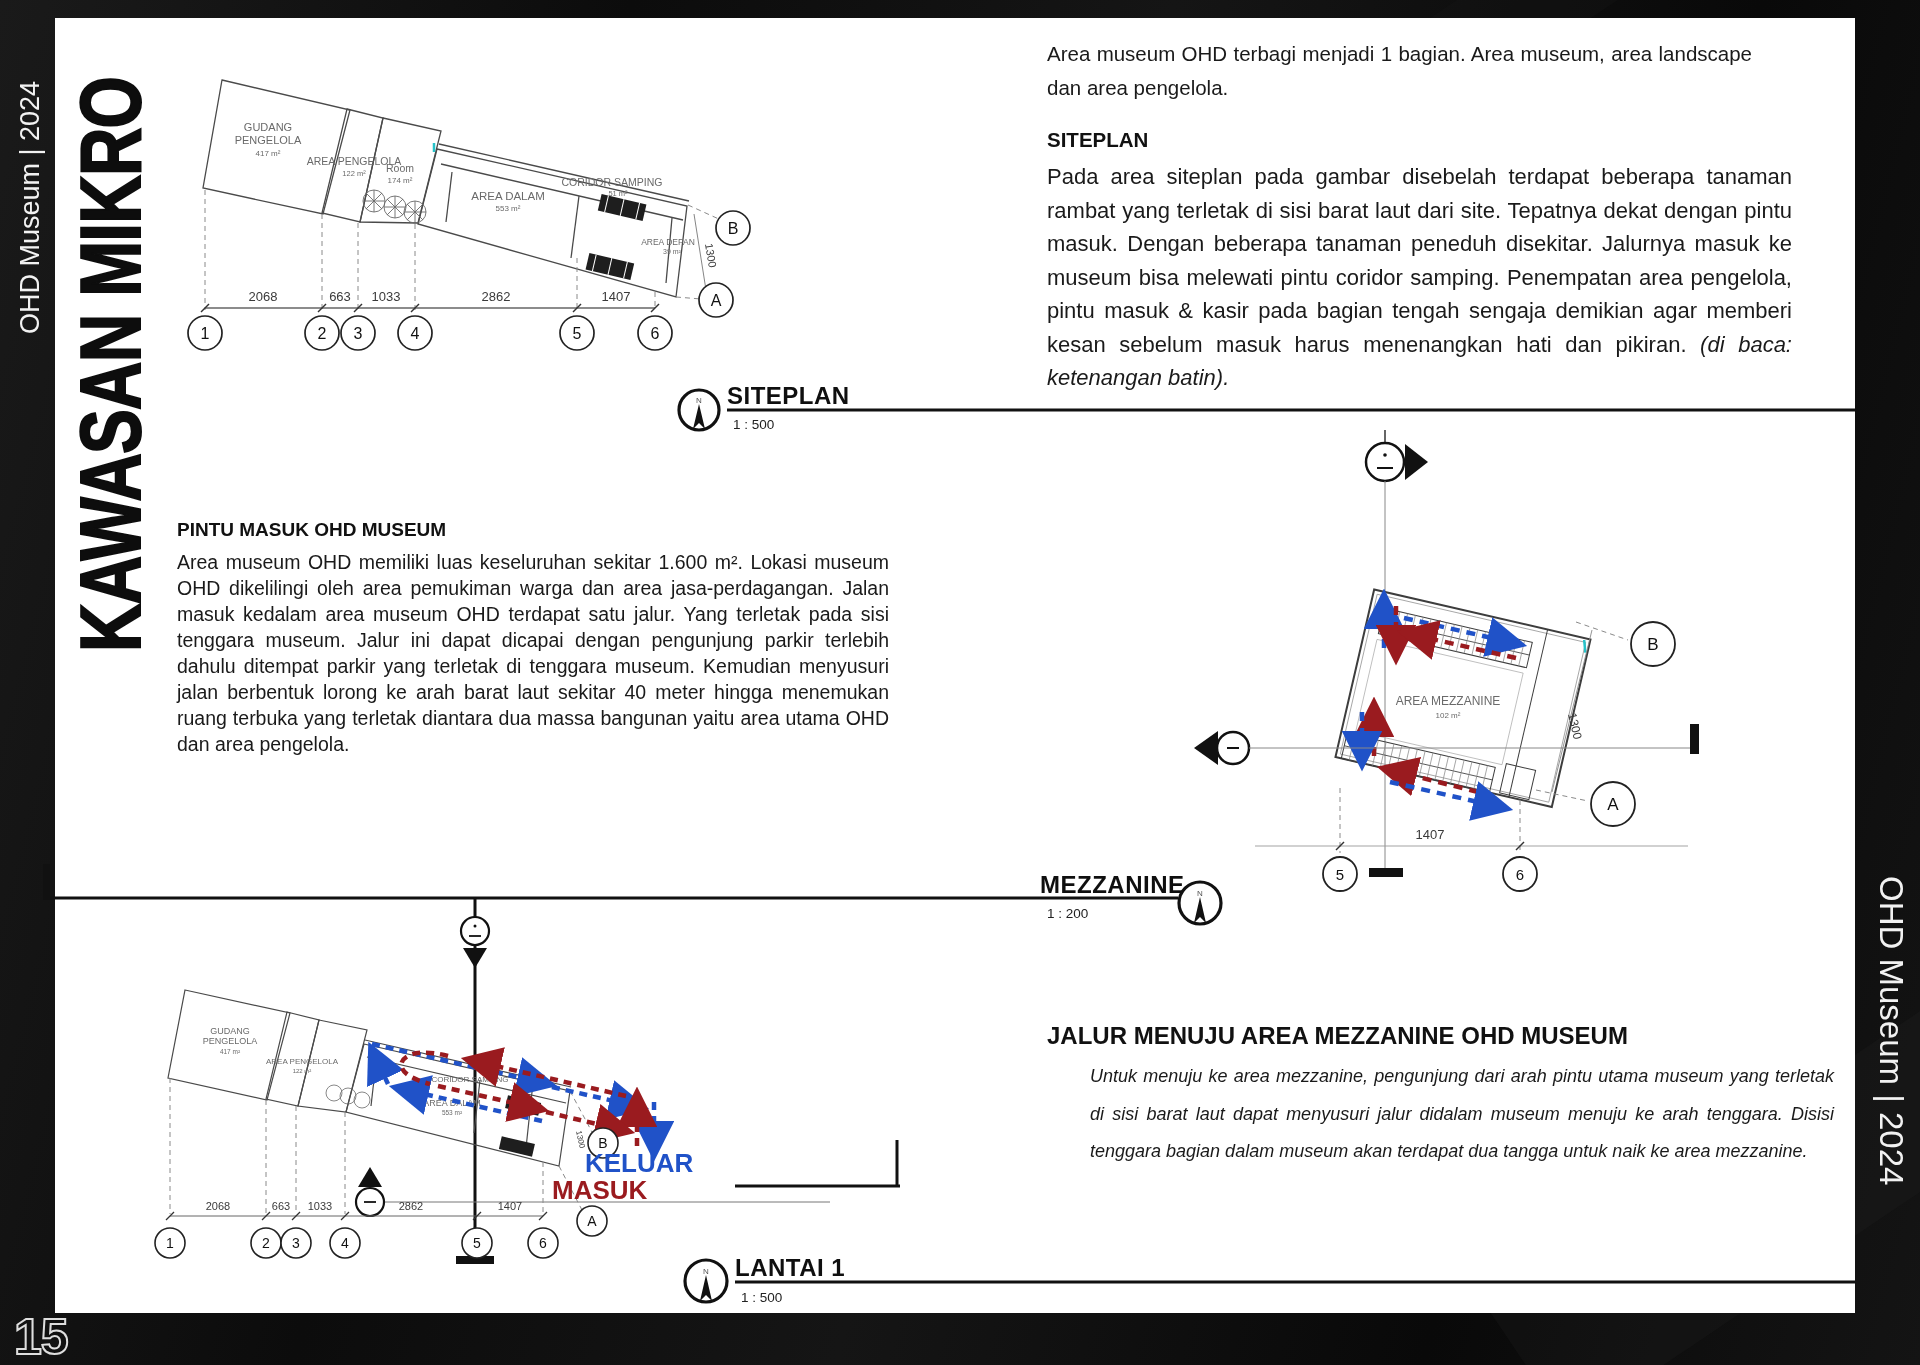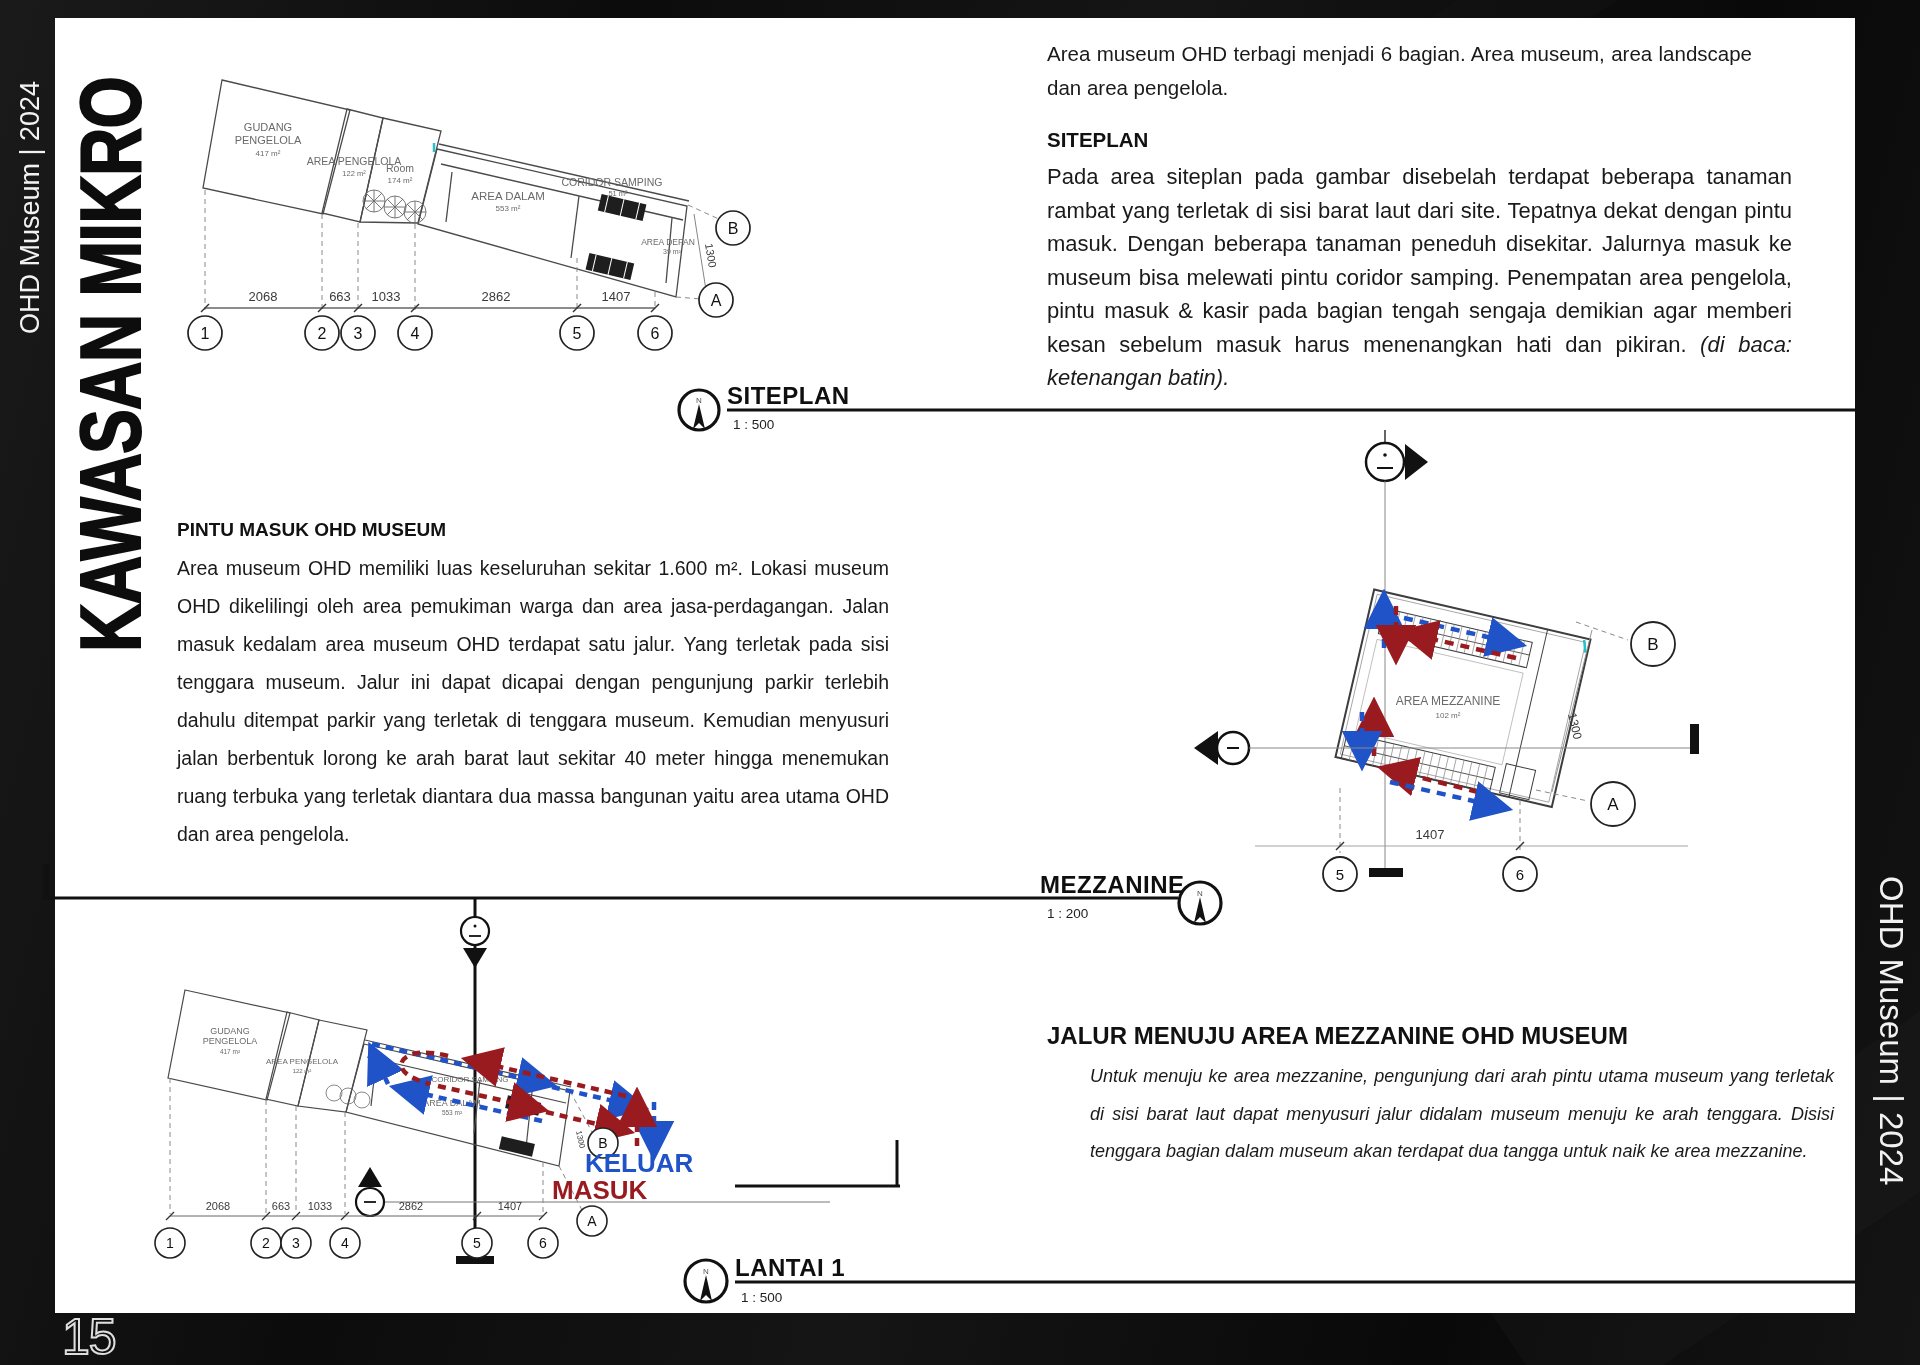--- a/index.html
+++ b/index.html
@@ -10,32 +10,32 @@
   #panel{position:absolute;left:55px;top:18px;width:1800px;height:1295px;background:#ffffff;}
   
   .vtext{position:absolute;transform-origin:0 0;white-space:nowrap;}
   #kawasan{left:60px;top:652px;width:780px;height:104px;transform:rotate(-90deg) scaleX(.78);
            font-size:86px;font-weight:bold;letter-spacing:-1px;color:#0d0d0d;
            -webkit-text-stroke:2px #0d0d0d;line-height:100px;}
   #spine-left{left:12px;top:334px;width:280px;transform:rotate(-90deg);
               color:#f2f2f2;font-size:27px;line-height:36px;}
   #spine-right{left:1912px;top:876px;width:460px;transform:rotate(90deg);
                color:#f2f2f2;font-size:33px;line-height:42px;}
-  .pagenum{position:absolute;font-size:50px;font-weight:normal;letter-spacing:-1px;
-           color:transparent;margin-left:48px;-webkit-text-stroke:2px #dedede;}
+  .pagenum{position:absolute;font-size:50px;font-weight:bold;letter-spacing:-1px;
+           color:transparent;-webkit-text-stroke:2px #dedede;}
   #pg15{left:14px;top:1308px;}
   #pg16{left:1846px;top:1368px;}
   
   .tblock{position:absolute;color:#1a1a1a;text-align:justify;}
   .h-sm{position:absolute;color:#111;font-weight:bold;font-size:20.5px;}
   #intro{left:1047px;top:37px;width:705px;font-size:20.5px;line-height:33.5px;}
   #siteplan-head{left:1047px;top:128px;}
   #siteplan-body{left:1047px;top:160px;width:745px;font-size:22px;line-height:33.5px;}
   #pintu-head{left:177px;top:519px;font-size:19px;}
-  #pintu-body{left:177px;top:549px;width:712px;font-size:19.5px;line-height:38px;}
+  #pintu-body{left:177px;top:549px;width:712px;font-size:19.5px;line-height:26px;}
   #jalur-head{left:1047px;top:1022px;font-size:24px;}
   #jalur-body{left:1090px;top:1058px;width:744px;font-size:18px;line-height:37.5px;font-style:italic;}
   
   #draw{position:absolute;left:0;top:0;z-index:2;pointer-events:none;
         font-family:"Liberation Sans",sans-serif;}
   #draw text{fill:#555;}
   #draw .lbl{fill:#6a6a6a;}
   #draw .dim{fill:#3a3a3a;}
   #draw .bub{fill:#111;font-weight:normal;}
   #draw .head{fill:#0f0f0f;font-weight:bold;font-size:24px;letter-spacing:.5px;}
@@ -52,21 +52,21 @@
   <div class="streak" style="left:1180px;top:-40px;width:700px;height:90px;opacity:.15;"></div>
 
   <div id="panel"></div>
 
   <div id="spine-left" class="vtext">OHD Museum | 2024</div>
   <div id="spine-right" class="vtext">OHD Museum | 2024</div>
   <div id="kawasan" class="vtext z3">KAWASAN MIKRO</div>
   <div id="pg15" class="pagenum">15</div>
   <div id="pg16" class="pagenum">16</div>
 
-  <div id="intro" class="tblock z3">Area museum OHD terbagi menjadi 6 bagian. Area museum, area landscape dan area pengelola.</div>
+  <div id="intro" class="tblock z3">Area museum OHD terbagi menjadi 1 bagian. Area museum, area landscape dan area pengelola.</div>
   <div id="siteplan-head" class="h-sm z3">SITEPLAN</div>
   <div id="siteplan-body" class="tblock z3"><span>Pada area siteplan pada gambar disebelah terdapat beberapa tanaman rambat yang terletak di sisi barat laut dari site. Tepatnya dekat dengan pintu masuk. Dengan beberapa tanaman peneduh disekitar. Jalurnya masuk ke museum bisa melewati pintu coridor samping. Penempatan area pengelola, pintu masuk &amp; kasir pada bagian tengah sengaja demikian agar memberi kesan sebelum masuk harus menenangkan hati dan pikiran. </span><i>(di baca: ketenangan batin).</i></div>
   <div id="pintu-head" class="h-sm z3">PINTU MASUK OHD MUSEUM</div>
   <div id="pintu-body" class="tblock z3">Area museum OHD memiliki luas keseluruhan sekitar 1.600 m². Lokasi museum OHD dikelilingi oleh area pemukiman warga dan area jasa-perdagangan. Jalan masuk kedalam area museum OHD terdapat satu jalur. Yang terletak pada sisi tenggara museum. Jalur ini dapat dicapai dengan pengunjung parkir terlebih dahulu ditempat parkir yang terletak di tenggara museum. Kemudian menyusuri jalan berbentuk lorong ke arah barat laut sekitar 40 meter hingga menemukan ruang terbuka yang terletak diantara dua massa bangunan yaitu area utama OHD dan area pengelola.</div>
   <div id="jalur-head" class="h-sm z3">JALUR MENUJU AREA MEZZANINE OHD MUSEUM</div>
   <div id="jalur-body" class="tblock z3">Untuk menuju ke area mezzanine, pengunjung dari arah pintu utama museum yang terletak di sisi barat laut dapat menyusuri jalur didalam museum menuju ke arah tenggara. Disisi tenggara bagian dalam museum akan terdapat dua tangga untuk naik ke area mezzanine.</div>
 
   <svg id="draw" width="1920" height="1365" viewBox="0 0 1920 1365">
     <defs>
       <marker id="mB" markerWidth="9" markerHeight="9" refX="6" refY="4.5" orient="auto">

